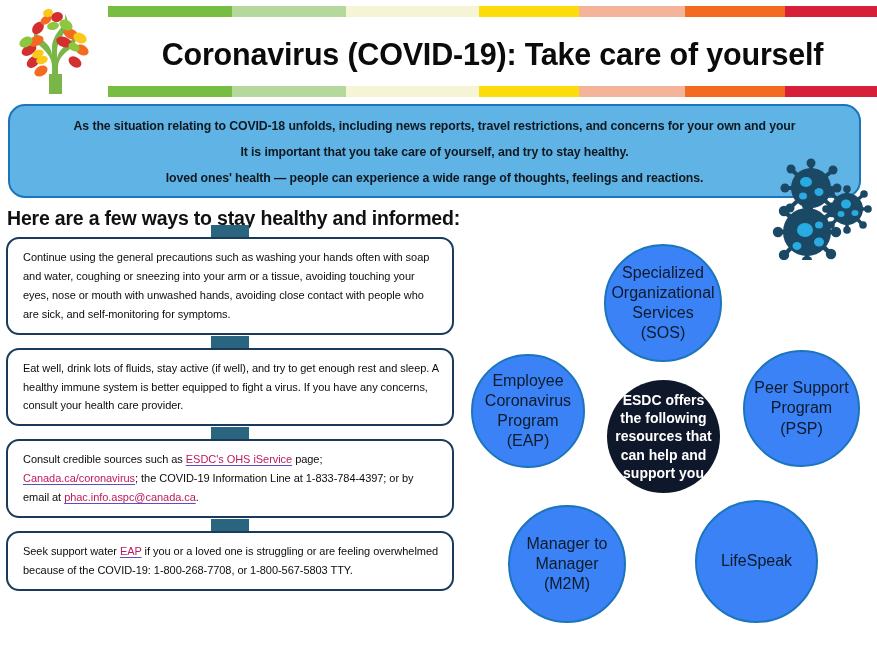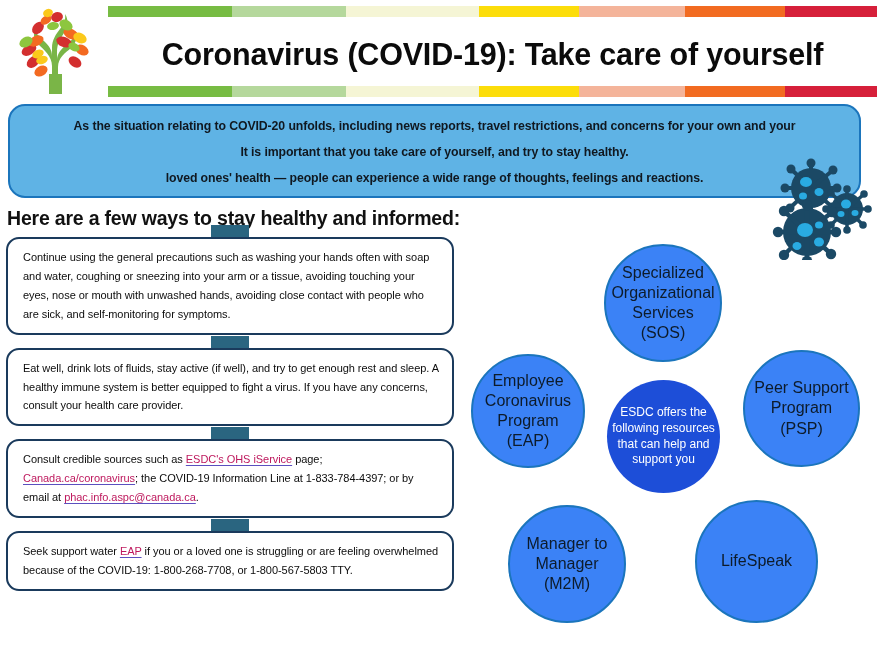--- a/index.html
+++ b/index.html
@@ -165,25 +165,25 @@
     text-align: center;
     background: #3b82f6;
     border: 2.3px solid #1B75BC;
     color: #0d1b2a;
     font-weight: normal;
     font-size: 16px;
     line-height: 1.26;
     padding: 4px;
   }
   .bubble.center {
-    background: #1d4ed8;
+    background: #0f172a;
     border: none;
     color: #ffffff;
-    font-weight: normal;
-    font-size: 12px;
+    font-weight: bold;
+    font-size: 14px;
     line-height: 1.3;
   }
   #b-sos    { left: 149px; top: 12px;  width: 118px; height: 118px; }
   #b-eap    { left: 16px;  top: 122px; width: 114px; height: 114px; }
   #b-psp    { left: 288px; top: 118px; width: 117px; height: 117px; }
   #b-m2m    { left: 53px;  top: 273px; width: 118px; height: 118px; }
   #b-ls     { left: 240px; top: 268px; width: 123px; height: 123px; }
   #b-center { left: 152px; top: 148px; width: 113px; height: 113px; }
 </style>
 </head>
@@ -244,21 +244,21 @@
     <ellipse cx="34" cy="56" rx="6" ry="4" fill="#FBC91B" transform="rotate(-20 34 56)"></ellipse>
 
     <ellipse cx="58" cy="21" rx="7" ry="5" fill="#8DC63F" transform="rotate(30 58 21)"></ellipse>
     <ellipse cx="18" cy="38" rx="7" ry="5" fill="#8DC63F" transform="rotate(-30 18 38)"></ellipse>
     <ellipse cx="66" cy="43" rx="6" ry="4" fill="#8DC63F" transform="rotate(28 66 43)"></ellipse>
     <ellipse cx="45" cy="22" rx="6" ry="4" fill="#8DC63F" transform="rotate(-10 45 22)"></ellipse>
   </svg>
 </div>
 
 <div id="intro-banner">
-  <div class="intro-line">As the situation relating to COVID-20 unfolds, including news reports, travel restrictions, and concerns for your own and your</div>
+  <div class="intro-line">As the situation relating to COVID-18 unfolds, including news reports, travel restrictions, and concerns for your own and your</div>
   <div class="intro-line">It is important that you take care of yourself, and try to stay healthy.</div>
   <div class="intro-line">loved ones' health — people can experience a wide range of thoughts, feelings and reactions.</div>
 </div>
 
 <div id="virus-art">
   <svg viewBox="0 0 124 102" width="124" height="102">
     <g fill="#1B4965">
 
       <g transform="translate(36,8)">
         <circle cx="22" cy="22" r="20"></circle>

